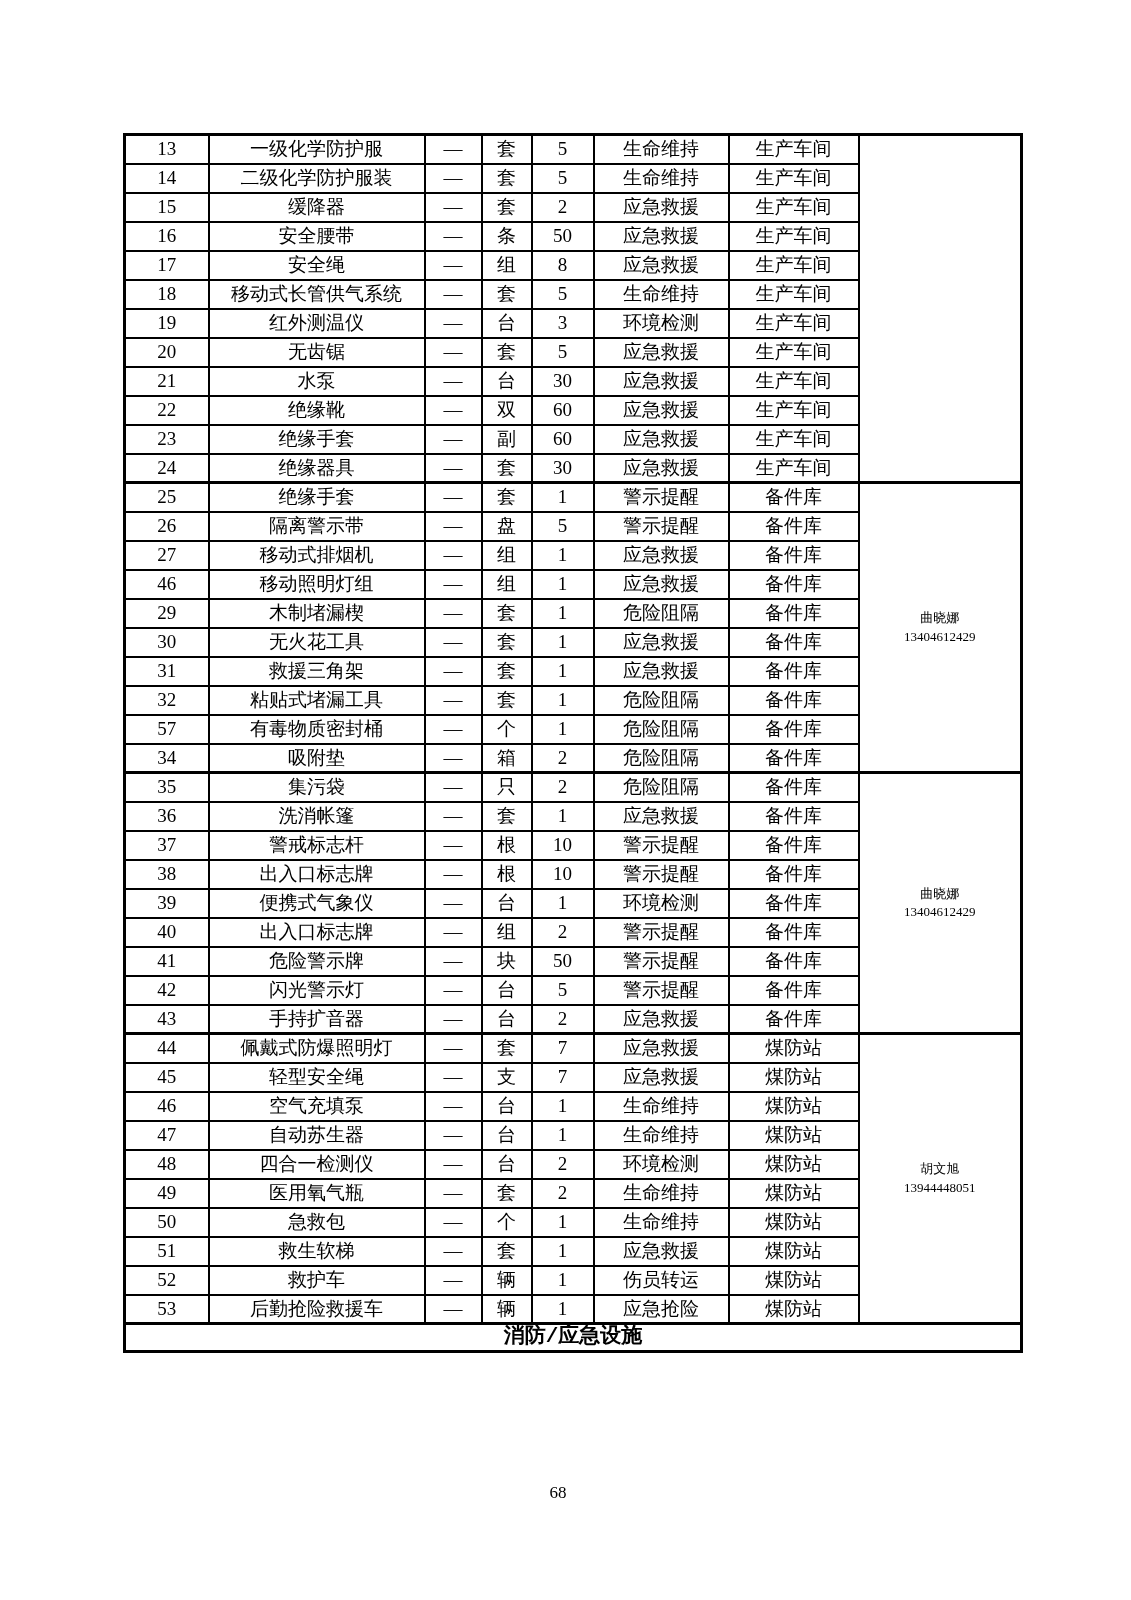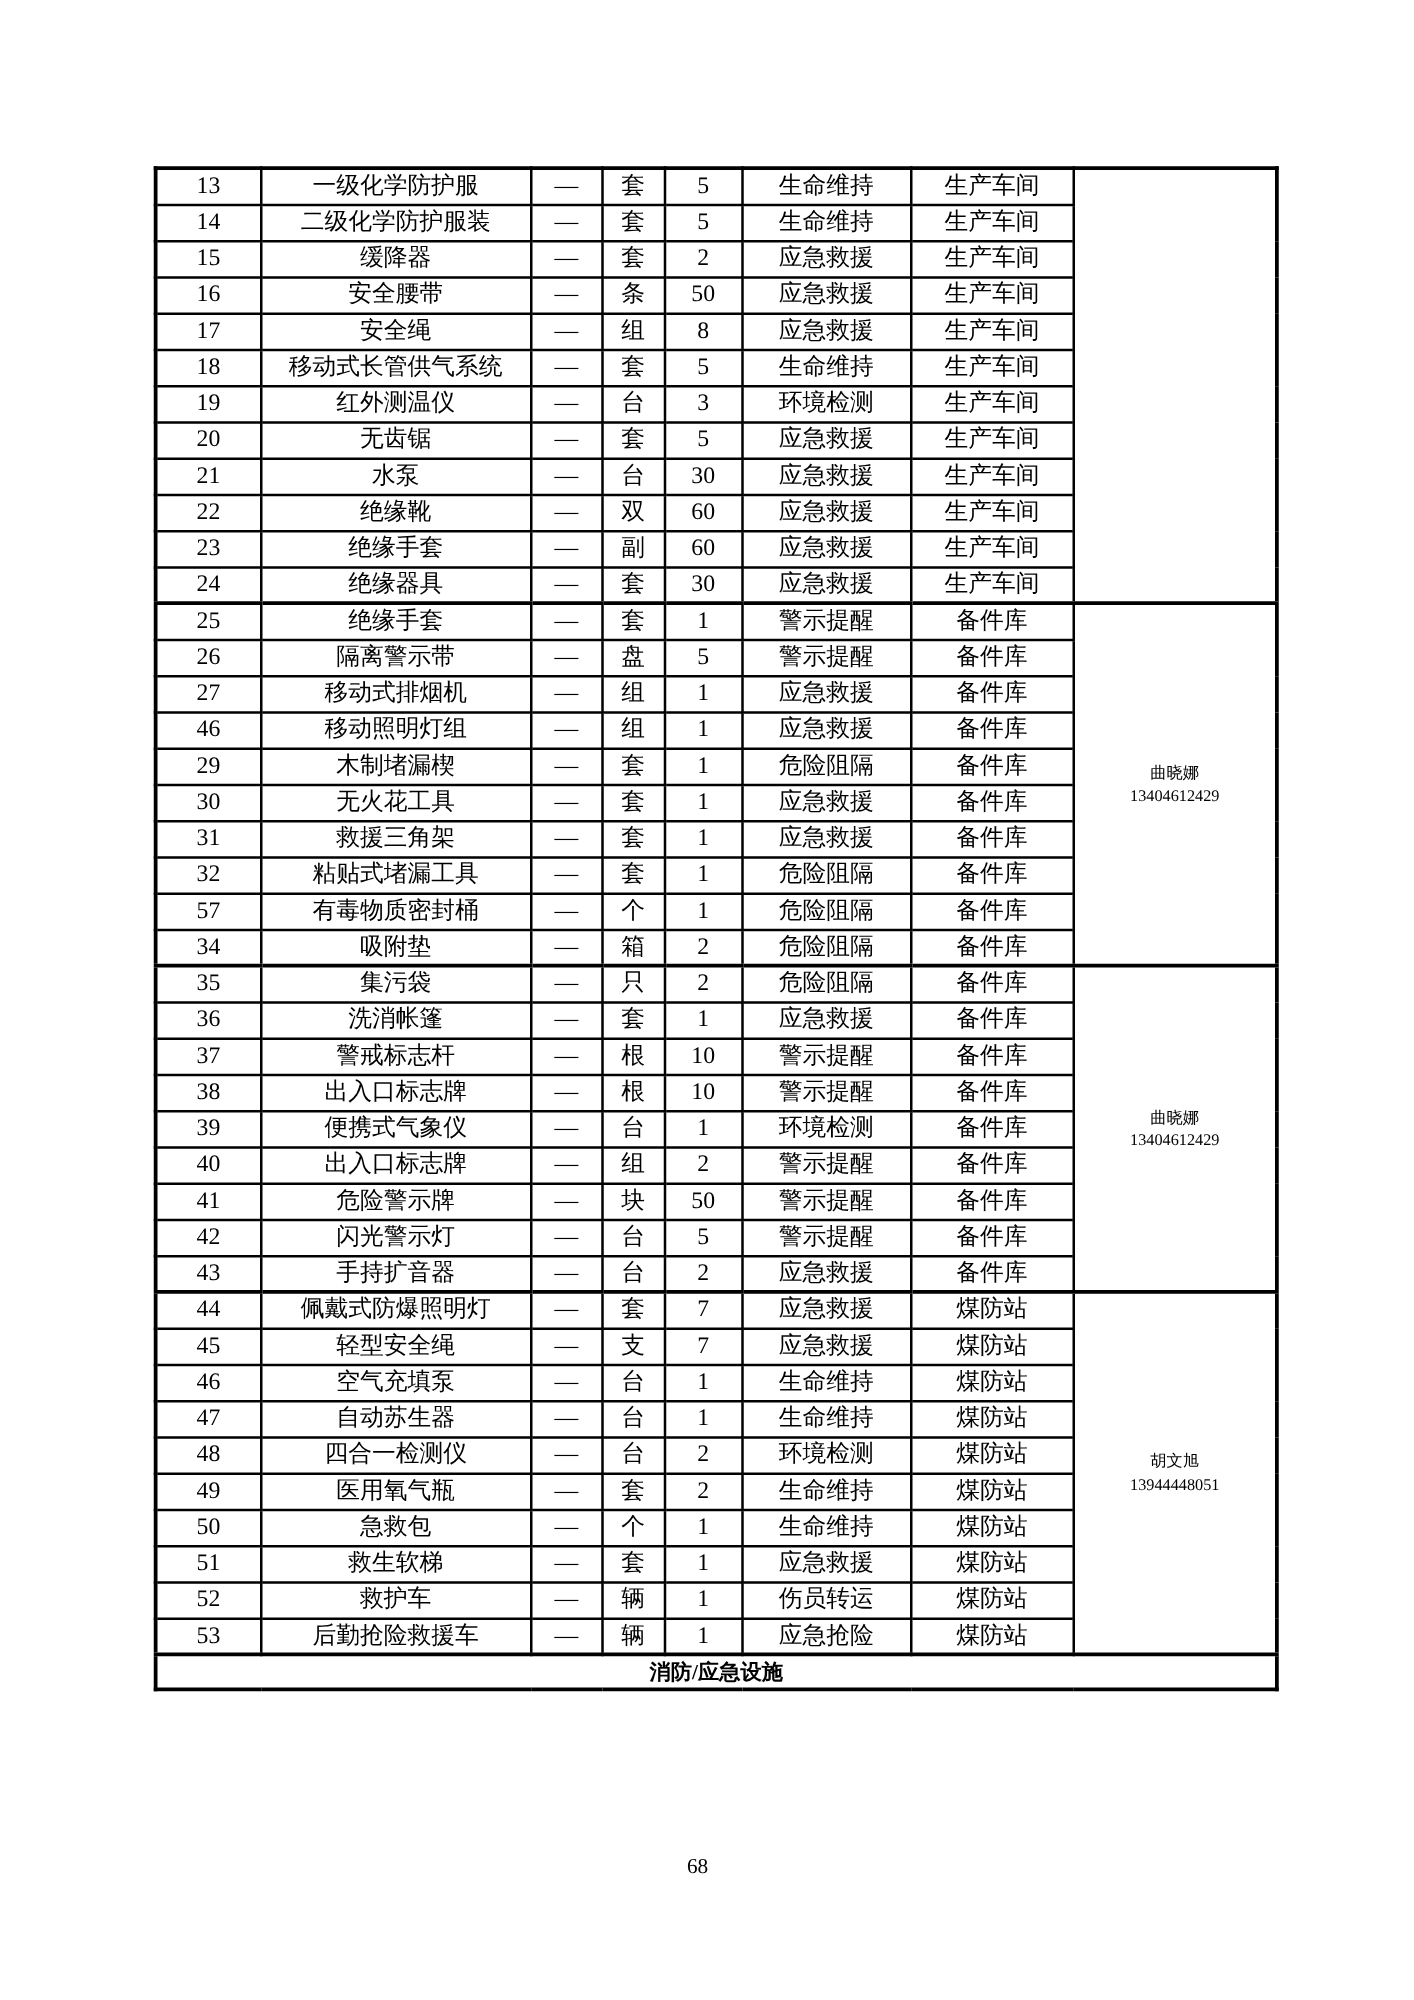--- a/index.html
+++ b/index.html
@@ -33,22 +33,23 @@
     padding: 0 2px;
     line-height: 1.15;
     white-space: nowrap;
     overflow: hidden;
   }
   tr.group-start td { border-top: 3px solid #000; }
   td.contact-cell { white-space: normal; }
   td.contact-cell div { line-height: 1.4; font-size: 13px; }
   tr.footer-row td {
     font-weight: bold;
-    font-size: 17px;
+    font-size: 21px;
     height: 28px;
+    font-family: Liberation Mono, monospace;
   }
   .pagenum {
     position: absolute;
     left: 0; right: 15px;
     top: 1483px;
     text-align: center;
     font-size: 17px;
   }
 </style>
 </head>

